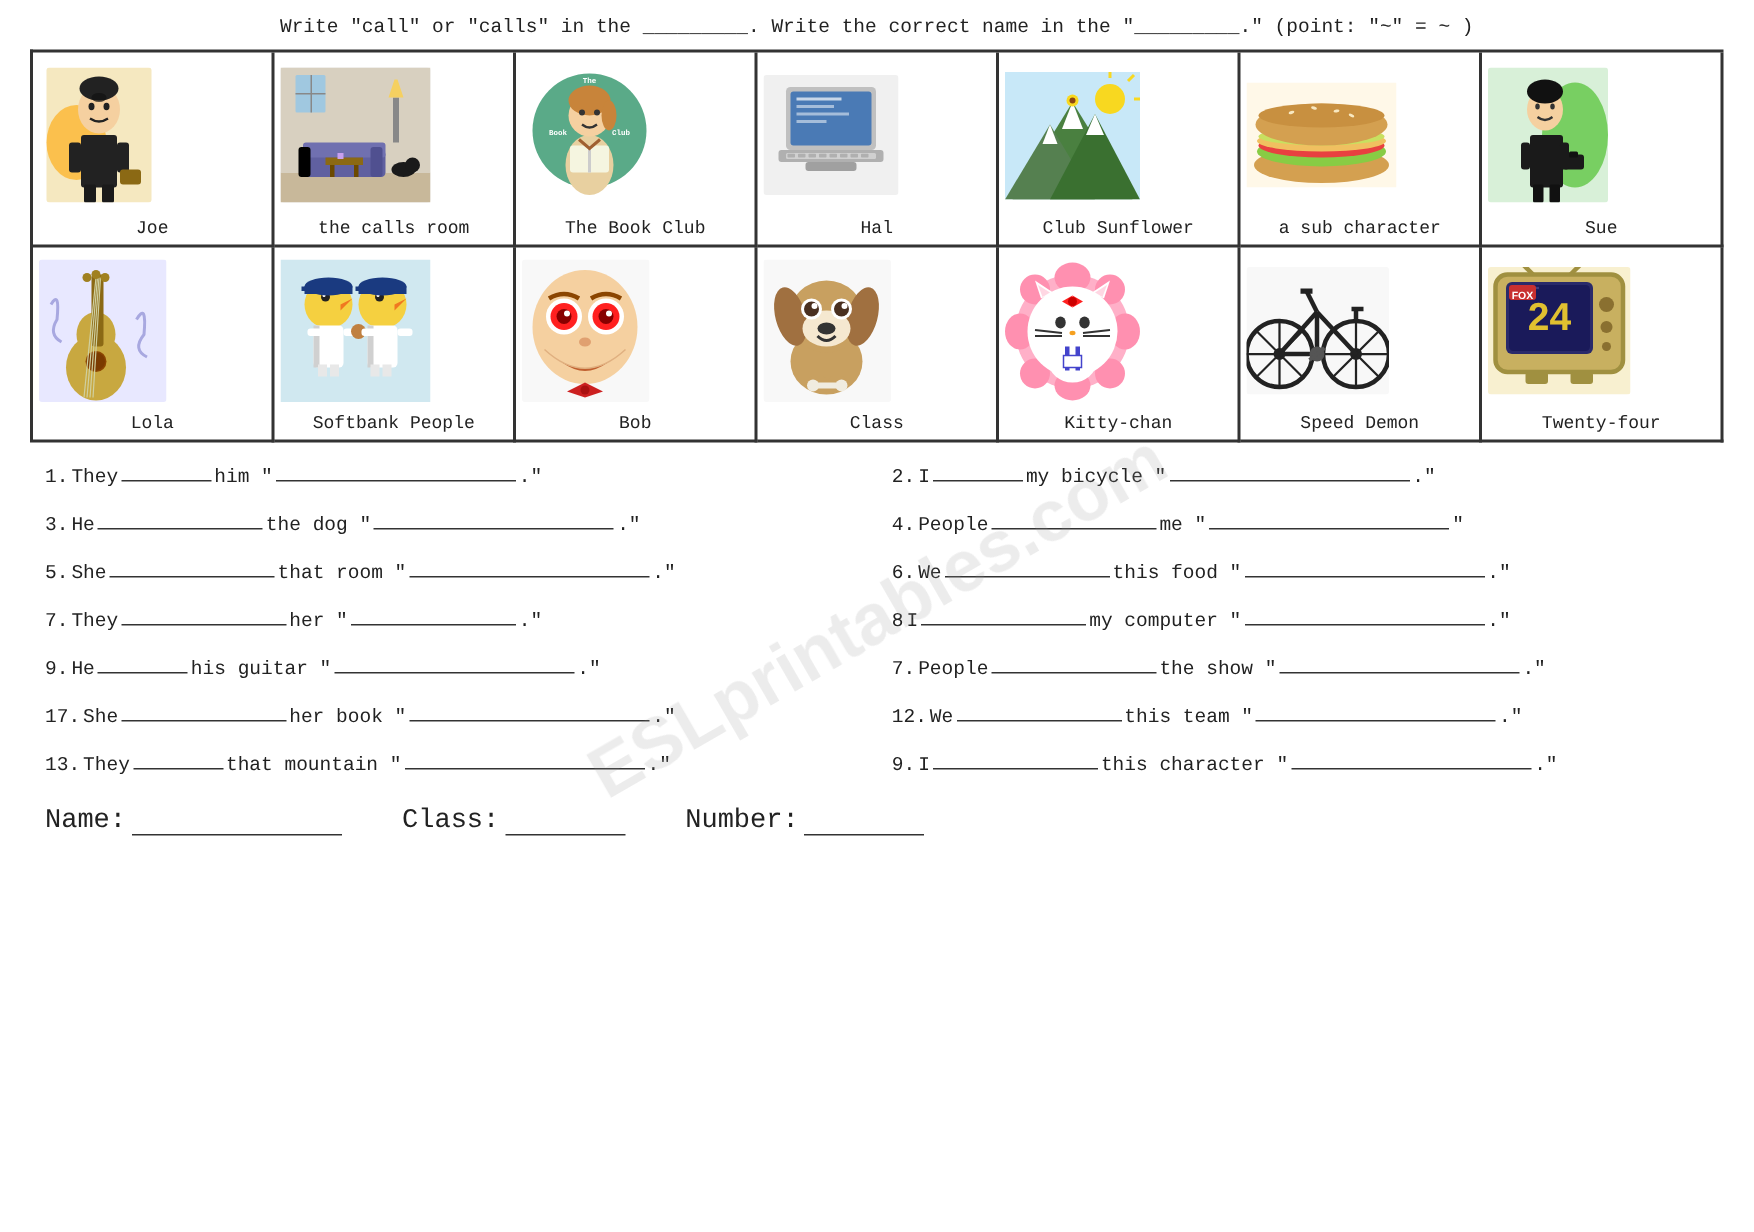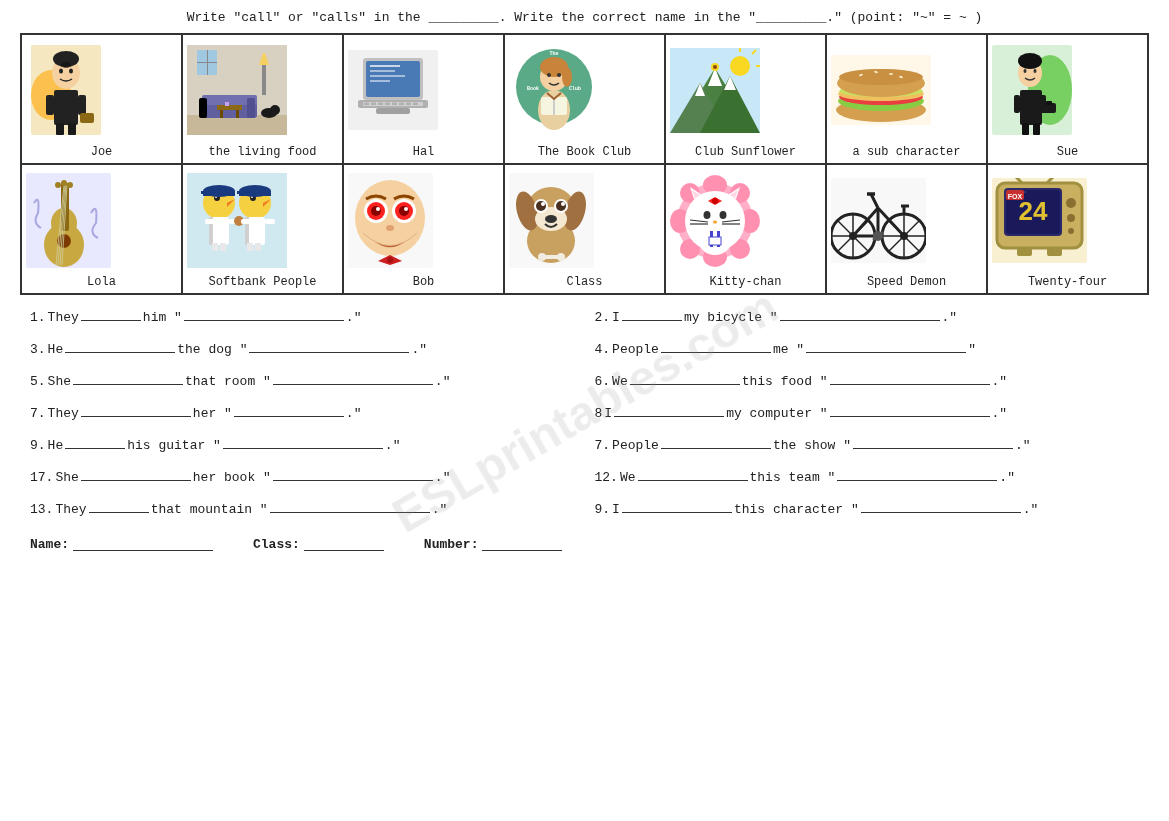--- a/index.html
+++ b/index.html
@@ -83,25 +83,24 @@
     }
     .footer-row {
       display: flex;
       gap: 40px;
       margin-top: 20px;
       padding: 0 10px;
       align-items: baseline;
     }
     .footer-item {
       display: flex;
-      align-items: flex-start;
+      align-items: flex-end;
       gap: 4px;
-      font-size: 13px;
+      font-size: 18px;
       font-family: 'Courier New', Courier, monospace;
-      font-weight: bold;
     }
     .footer-blank {
       border-bottom: 1px solid #333;
       min-width: 140px;
       height: 14px;
       display: inline-block;
     }
     .footer-blank-short {
       min-width: 80px;
     }
@@ -185,21 +184,51 @@
         <rect x="30" y="60" width="25" height="5" fill="#8B6914"></rect>
         <rect x="33" y="65" width="3" height="8" fill="#6B4900"></rect>
         <rect x="49" y="65" width="3" height="8" fill="#6B4900"></rect>
 
         <ellipse cx="82" cy="68" rx="8" ry="5" fill="#1a1a1a"></ellipse>
         <ellipse cx="88" cy="65" rx="5" ry="5" fill="#1a1a1a"></ellipse>
 
         <rect x="38" y="57" width="4" height="4" fill="#c8a0f0"></rect>
       </svg>
     </div>
-    <div class="cell-label">the living food</div>
+    <div class="cell-label">the calls room</div>
+  </div>
+
+  <div class="image-cell">
+    <div class="image-area">
+      <svg width="90" height="90" viewBox="0 0 90 90">
+
+        <circle cx="45" cy="42" r="38" fill="#5aaa88"></circle>
+
+        <ellipse cx="45" cy="65" rx="16" ry="20" fill="#e8d0a0"></ellipse>
+
+        <ellipse cx="45" cy="32" rx="14" ry="14" fill="#f5d0a0"></ellipse>
+
+        <ellipse cx="45" cy="22" rx="14" ry="10" fill="#c8843a"></ellipse>
+        <ellipse cx="58" cy="32" rx="5" ry="10" fill="#c8843a"></ellipse>
+
+        <rect x="32" y="52" width="26" height="18" fill="#f5f5e0" rx="2"></rect>
+        <rect x="44" y="52" width="2" height="18" fill="#ccc"></rect>
+
+        <text x="45" y="10" text-anchor="middle" font-size="5" fill="#fff" font-weight="bold">The</text>
+        <text x="24" y="45" text-anchor="middle" font-size="5" fill="#fff" font-weight="bold">Book</text>
+        <text x="66" y="45" text-anchor="middle" font-size="5" fill="#fff" font-weight="bold">Club</text>
+
+        <ellipse cx="40" cy="30" rx="2" ry="2" fill="#333"></ellipse>
+        <ellipse cx="50" cy="30" rx="2" ry="2" fill="#333"></ellipse>
+        <path d="M40 38 Q45 42 50 38" stroke="#333" stroke-width="1.5" fill="none"></path>
+
+        <path d="M38 48 L45 54 L52 48" stroke="#a06030" stroke-width="2" fill="none"></path>
+      </svg>
+    </div>
+    <div class="cell-label">The Book Club</div>
   </div>
 
   <div class="image-cell">
     <div class="image-area">
       <svg width="90" height="80" viewBox="0 0 90 80">
         <rect x="0" y="0" width="90" height="80" fill="#f0f0f0" rx="2"></rect>
 
         <rect x="15" y="8" width="60" height="42" fill="#c0c0c0" rx="3"></rect>
         <rect x="18" y="11" width="54" height="36" fill="#4a7ab5" rx="2"></rect>
 
@@ -218,50 +247,20 @@
         <rect x="23" y="52.5" width="5" height="2.5" fill="#b0b0b0" rx="0.5"></rect>
         <rect x="30" y="52.5" width="5" height="2.5" fill="#b0b0b0" rx="0.5"></rect>
         <rect x="37" y="52.5" width="5" height="2.5" fill="#b0b0b0" rx="0.5"></rect>
         <rect x="44" y="52.5" width="5" height="2.5" fill="#b0b0b0" rx="0.5"></rect>
         <rect x="51" y="52.5" width="5" height="2.5" fill="#b0b0b0" rx="0.5"></rect>
         <rect x="58" y="52.5" width="5" height="2.5" fill="#b0b0b0" rx="0.5"></rect>
         <rect x="65" y="52.5" width="5" height="2.5" fill="#b0b0b0" rx="0.5"></rect>
       </svg>
     </div>
     <div class="cell-label">Hal</div>
-  </div>
-
-  <div class="image-cell">
-    <div class="image-area">
-      <svg width="90" height="90" viewBox="0 0 90 90">
-
-        <circle cx="45" cy="42" r="38" fill="#5aaa88"></circle>
-
-        <ellipse cx="45" cy="65" rx="16" ry="20" fill="#e8d0a0"></ellipse>
-
-        <ellipse cx="45" cy="32" rx="14" ry="14" fill="#f5d0a0"></ellipse>
-
-        <ellipse cx="45" cy="22" rx="14" ry="10" fill="#c8843a"></ellipse>
-        <ellipse cx="58" cy="32" rx="5" ry="10" fill="#c8843a"></ellipse>
-
-        <rect x="32" y="52" width="26" height="18" fill="#f5f5e0" rx="2"></rect>
-        <rect x="44" y="52" width="2" height="18" fill="#ccc"></rect>
-
-        <text x="45" y="10" text-anchor="middle" font-size="5" fill="#fff" font-weight="bold">The</text>
-        <text x="24" y="45" text-anchor="middle" font-size="5" fill="#fff" font-weight="bold">Book</text>
-        <text x="66" y="45" text-anchor="middle" font-size="5" fill="#fff" font-weight="bold">Club</text>
-
-        <ellipse cx="40" cy="30" rx="2" ry="2" fill="#333"></ellipse>
-        <ellipse cx="50" cy="30" rx="2" ry="2" fill="#333"></ellipse>
-        <path d="M40 38 Q45 42 50 38" stroke="#333" stroke-width="1.5" fill="none"></path>
-
-        <path d="M38 48 L45 54 L52 48" stroke="#a06030" stroke-width="2" fill="none"></path>
-      </svg>
-    </div>
-    <div class="cell-label">The Book Club</div>
   </div>
 
   <div class="image-cell">
     <div class="image-area">
       <svg width="90" height="85" viewBox="0 0 90 85">
 
         <rect x="0" y="0" width="90" height="85" fill="#c8e8f8"></rect>
 
         <circle cx="70" cy="18" r="10" fill="#f8d820"></circle>
 

